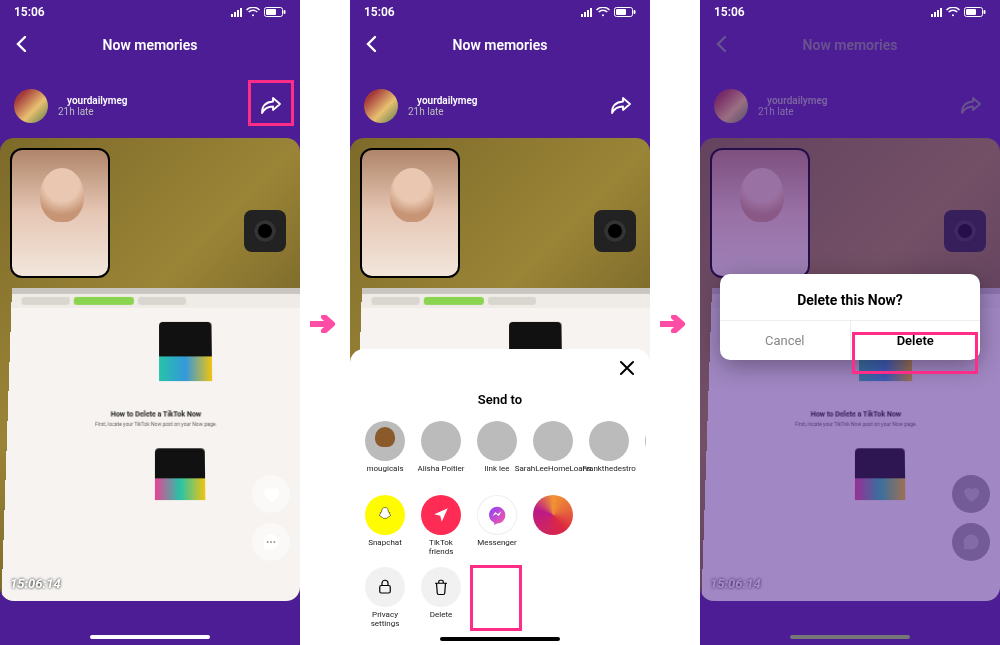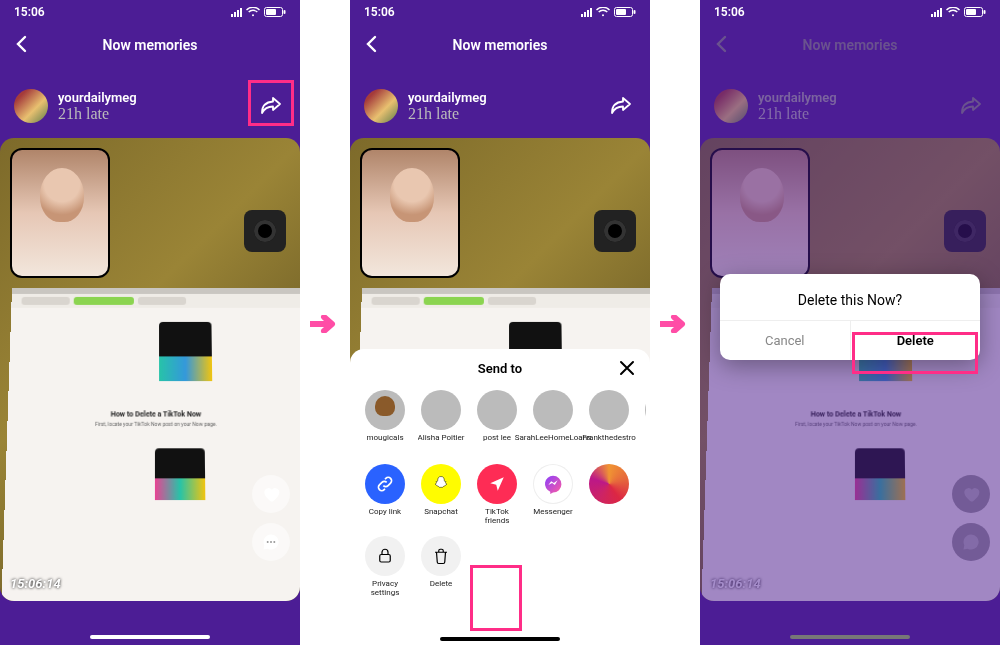--- a/index.html
+++ b/index.html
@@ -58,22 +58,22 @@
     display: flex; align-items: center;
     padding: 0 14px;
     gap: 10px;
   }
   .avatar {
     width: 34px; height: 34px; border-radius: 50%;
     background: linear-gradient(135deg,#a53b3b 20%,#e8c070 60%,#5b7a4a);
     flex: 0 0 34px;
   }
   .user-col { display: flex; flex-direction: column; }
-  .user-name { font-size: 13px; font-weight: 600; }
-  .user-sub  { font-size: 16px; color: #bbb; font-family: Liberation Serif, serif; }
+  .user-name { font-size: 10px; font-weight: 600; margin-left: 9px; }
+  .user-sub  { font-size: 10px; color: #bbb; }
   .share-btn {
     margin-left: auto;
     width: 30px; height: 30px;
     display: flex; align-items: center; justify-content: center;
   }
   .hl-box { border: 3px solid #ff2d87; }
   .hl-share {
     position: absolute; right: 6px; top: 80px;
     width: 46px; height: 46px;
   }
@@ -165,21 +165,21 @@
     width:120px; height:4px; border-radius:3px; background:#fff;
   }
   .sheet {
     position:absolute; left:0; right:0; bottom:0;
     height: 296px;
     background:#fff;
     border-radius:14px 14px 0 0;
     color:#000;
     padding: 12px 4px 10px;
   }
-  .sheet-title { text-align:center; font-size:13px; font-weight:600; }
+  .sheet-title { text-align:center; font-size:13px; font-weight:600;margin-top:31px; }
   .sheet-close {
     position:absolute; top:10px; right:14px; width:18px; height:18px;
   }
   .friend-row {
     display:flex; gap:6px; margin-top:14px; padding: 0 6px;
     overflow:hidden;
   }
   .friend { display:flex; flex-direction:column; align-items:center; width:50px; flex:0 0 50px; }
   .friend .av { width:40px; height:40px; border-radius:50%; background:#bbb; margin-bottom:4px; }
   .friend .nm { font-size:8px; text-align:center; line-height:1.1; color:#222; height:18px; overflow:hidden; }
@@ -217,21 +217,21 @@
   .dim2 .nav, .dim2 .user-row, .dim2 .post { opacity: .5; }
   .dim2 .nav .back path { stroke:#888; }
   .modal {
     position:absolute; left:20px; right:20px; top:274px;
     background:#fff; color:#000;
     border-radius:10px;
     overflow:hidden;
     box-shadow: 0 6px 24px rgba(0,0,0,.35);
   }
   .modal-title {
-    text-align:center; font-size:14px; font-weight:400;
+    text-align:center; font-size:14px; font-weight:700;
     padding:18px 10px 12px;
     border-bottom:1px solid #eee;
   }
   .modal-btns { display:flex; }
   .modal-btn {
     flex:1; text-align:center; padding:12px 0;
     font-size:13px;
   }
   .modal-btn.cancel { color:#888; border-right:1px solid #eee; }
   .modal-btn.delete { font-weight:600; }
@@ -401,43 +401,35 @@
       <div class="friend">
           <div class="av av1"></div>
           <div class="nm">mougicals</div>
         </div>
       <div class="friend">
           <div class="av av2"></div>
           <div class="nm">Alisha Poitier</div>
         </div>
       <div class="friend">
           <div class="av av3"></div>
-          <div class="nm">post lee</div>
+          <div class="nm">link lee</div>
         </div>
       <div class="friend">
           <div class="av av4"></div>
           <div class="nm">SarahLeeHomeLoans</div>
         </div>
       <div class="friend">
           <div class="av av5"></div>
           <div class="nm">Frankthedestro</div>
         </div>
       <div class="friend">
           <div class="av"></div>
         </div>
     </div>
     <div class="app-row">
-      <div class="app">
-        <div class="circ c-blue">
-            <svg width="20" height="20" viewBox="0 0 24 24">
-              <path d="M10 14a4 4 0 005.7 0l3-3a4 4 0 00-5.7-5.7l-1 1M14 10a4 4 0 00-5.7 0l-3 3a4 4 0 005.7 5.7l1-1" stroke="#fff" stroke-width="2" fill="none"></path>
-            </svg>
-          </div>
-        <div class="lbl">Copy link</div>
-      </div>
       <div class="app">
         <div class="circ c-yellow">
             <svg width="20" height="20" viewBox="0 0 24 24">
               <path d="M12 3c3 0 4 2 4 5 0 1 1 1 2 1-1 2-1 2 1 3-2 3-4 2-5 4h-4c-1-2-3-1-5-4 2-1 2-1 1-3 1 0 2 0 2-1 0-3 1-5 4-5z" fill="#fff" stroke="#000" stroke-width=".6"></path>
             </svg>
           </div>
         <div class="lbl">Snapchat</div>
       </div>
       <div class="app">
         <div class="circ c-red">

